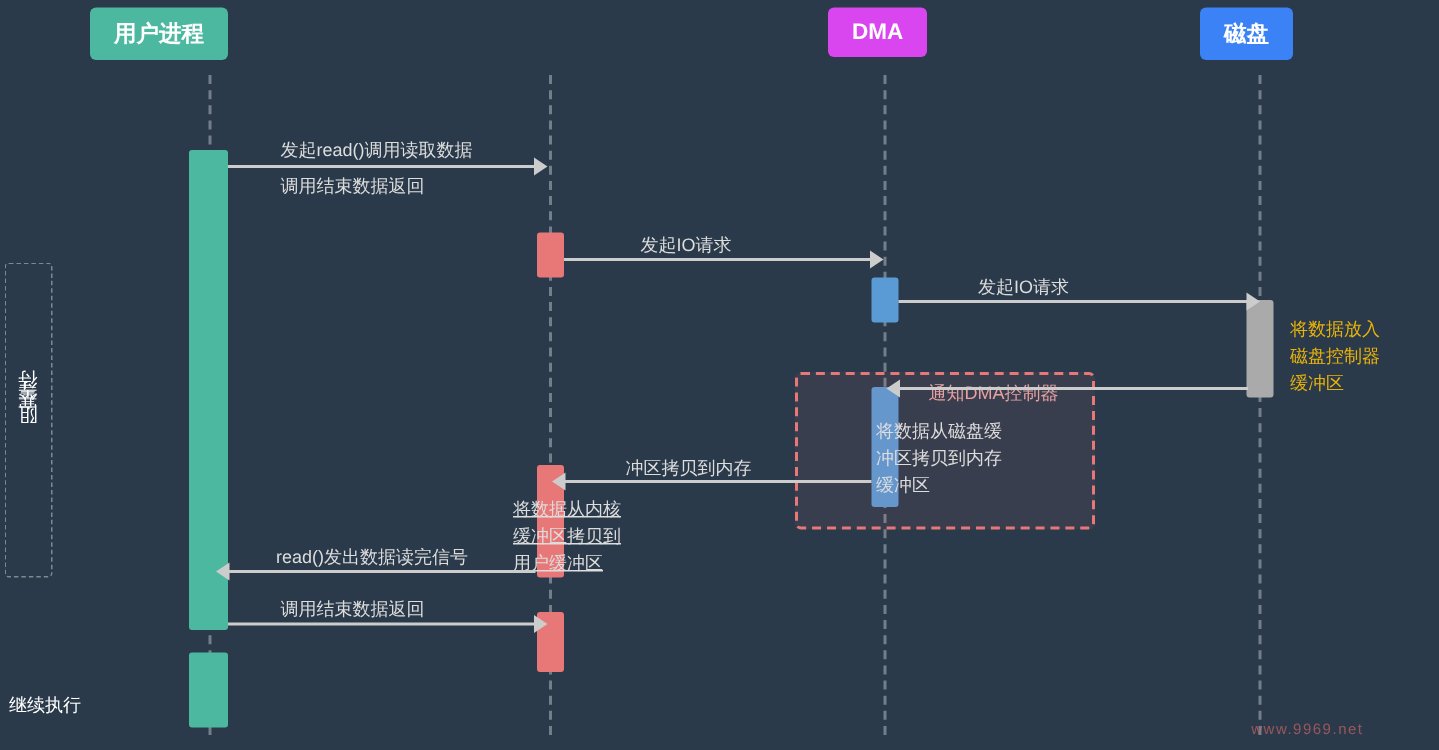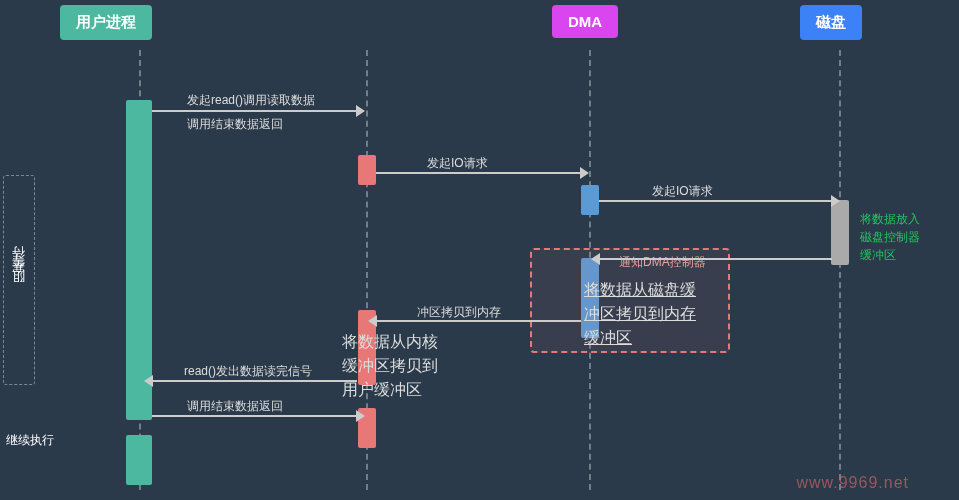--- a/index.html
+++ b/index.html
@@ -111,30 +111,30 @@
       border: 2px dashed #e87878;
       border-radius: 4px;
       background: rgba(232,120,120,0.08);
     }
 
     
     .watermark {
       position: absolute;
       bottom: 8px;
       right: 50px;
-      font-size: 16px;
+      font-size: 10px;
       color: rgba(200,100,100,0.7);
       letter-spacing: 1px;
     }
 
     
     .region-label {
       position: absolute;
       font-size: 12px;
-      color: #22c55e;
+      color: #eab308;
       line-height: 1.4;
       text-align: left;
     }
   </style>
 </head>
 <body>
 
 <div class="diagram-container">
 
   <div class="lifeline-header header-user">
@@ -166,62 +166,62 @@
   <div class="activation" style="left:358px; top:408px; width:18px; height:40px; background:#e87878;"></div>
 
   <div class="activation" style="left:581px; top:185px; width:18px; height:30px; background:#5b9bd5;"></div>
 
   <div class="activation" style="left:581px; top:258px; width:18px; height:80px; background:#5b9bd5;"></div>
 
   <div class="activation" style="left:831px; top:200px; width:18px; height:65px; background:#aaa;"></div>
 
   <div class="dma-region" style="left:530px; top:248px; width:200px; height:105px;">
     <span class="arrow-label" style="top:4px; left:55px; font-size:12px; color:#e8a0a0;">通知DMA控制器</span>
-    <span class="arrow-label" style="top:28px; left:20px; font-size:16px; color:#ddd; line-height:1.5; white-space:pre-line;text-decoration:underline;">将数据从磁盘缓
+    <span class="arrow-label" style="top:28px; left:20px; font-size:12px; color:#ddd; line-height:1.5; white-space:pre-line;">将数据从磁盘缓
 冲区拷贝到内存
 缓冲区</span>
   </div>
 
   <div class="arrow-line" style="left:152px; top:110px; width:205px;"></div>
   <span class="arrow-label" style="left:155px; top:92px;">发起read()调用读取数据</span>
 
   <span class="arrow-label" style="left:155px; top:116px;">调用结束数据返回</span>
 
   <div class="arrow-line" style="left:376px; top:172px; width:205px;"></div>
   <span class="arrow-label" style="left:395px; top:155px;">发起IO请求</span>
 
   <div class="arrow-line" style="left:599px; top:200px; width:233px;"></div>
   <span class="arrow-label" style="left:620px; top:183px;">发起IO请求</span>
 
   <div class="arrow-line left-arrow" style="left:599px; top:258px; width:233px;"></div>
 
   <div class="arrow-line left-arrow" style="left:376px; top:320px; width:205px;"></div>
   <span class="arrow-label" style="left:385px; top:304px;">冲区拷贝到内存</span>
 
-  <span class="arrow-label" style="left:310px; top:330px; font-size:16px; line-height:1.5; white-space:pre-line;">将数据从内核
+  <span class="arrow-label" style="left:310px; top:330px; font-size:12px; line-height:1.5; white-space:pre-line;text-decoration:underline;">将数据从内核
 缓冲区拷贝到
 用户缓冲区</span>
 
   <div class="arrow-line left-arrow" style="left:152px; top:380px; width:205px;"></div>
   <span class="arrow-label" style="left:152px; top:363px;">read()发出数据读完信号</span>
 
   <div class="arrow-line" style="left:152px; top:415px; width:205px;"></div>
   <span class="arrow-label" style="left:155px; top:398px;">调用结束数据返回</span>
 
   <div style="position:absolute; left:4px; top:155px; width:30px; height:250px; display:flex; flex-direction:column; align-items:center; justify-content:center;">
 
     <div style="border:1.5px dashed rgba(255,255,255,0.4); padding:4px 6px; border-radius:3px; display:flex; flex-direction:column; align-items:center; height:210px; justify-content:center;">
       <span style="writing-mode:vertical-rl; transform:rotate(180deg); font-size:13px; color:#fff; letter-spacing:2px;">阻
 塞
 等
 待</span>
     </div>
   </div>
 
-  <span style="position:absolute; left:6px; top:432px; font-size:12px; color:#fff;">继续执行</span>
+  <span style="position:absolute; left:6px; top:462px; font-size:12px; color:#fff;">继续执行</span>
 
   <span class="region-label" style="left:860px; top:210px; line-height:1.5; white-space:pre-line;">将数据放入
 磁盘控制器
 缓冲区</span>
 
   <div class="watermark">www.9969.net</div>
 
 </div>
 
 </body></html>

